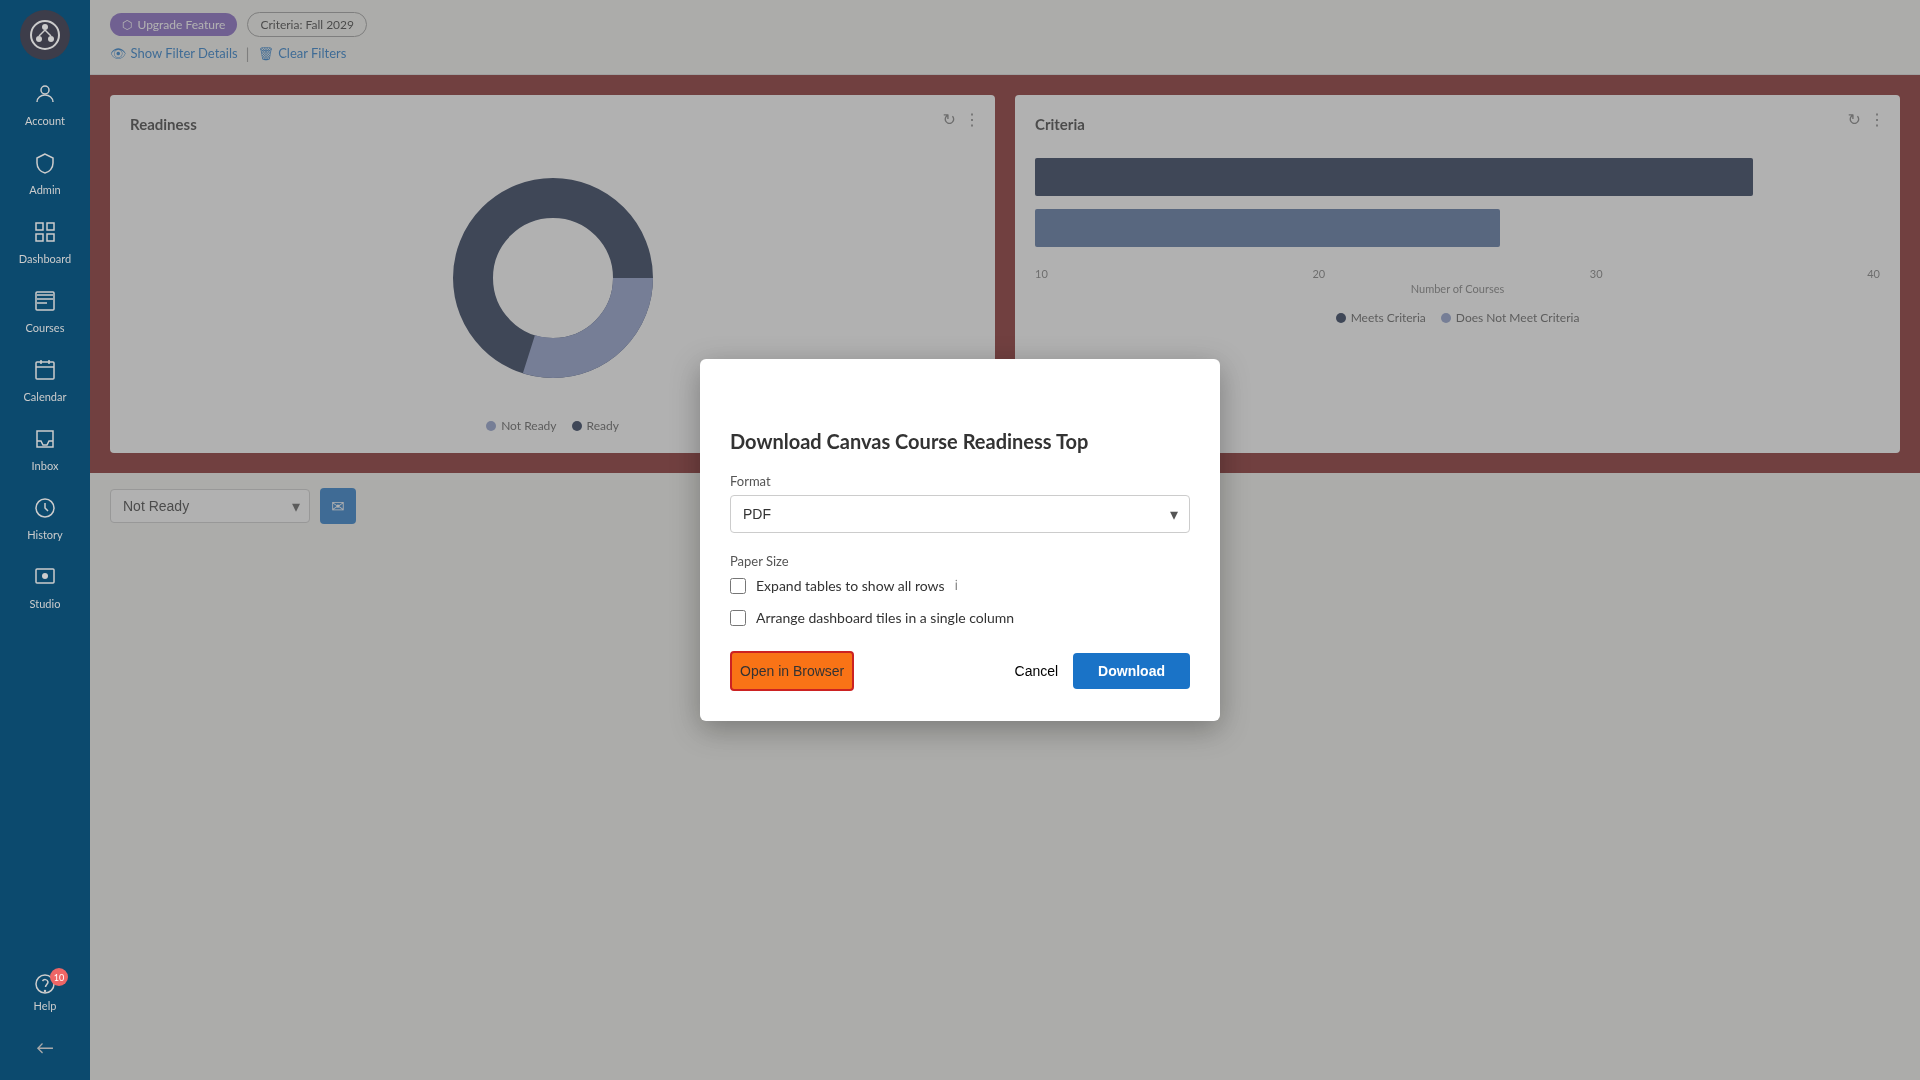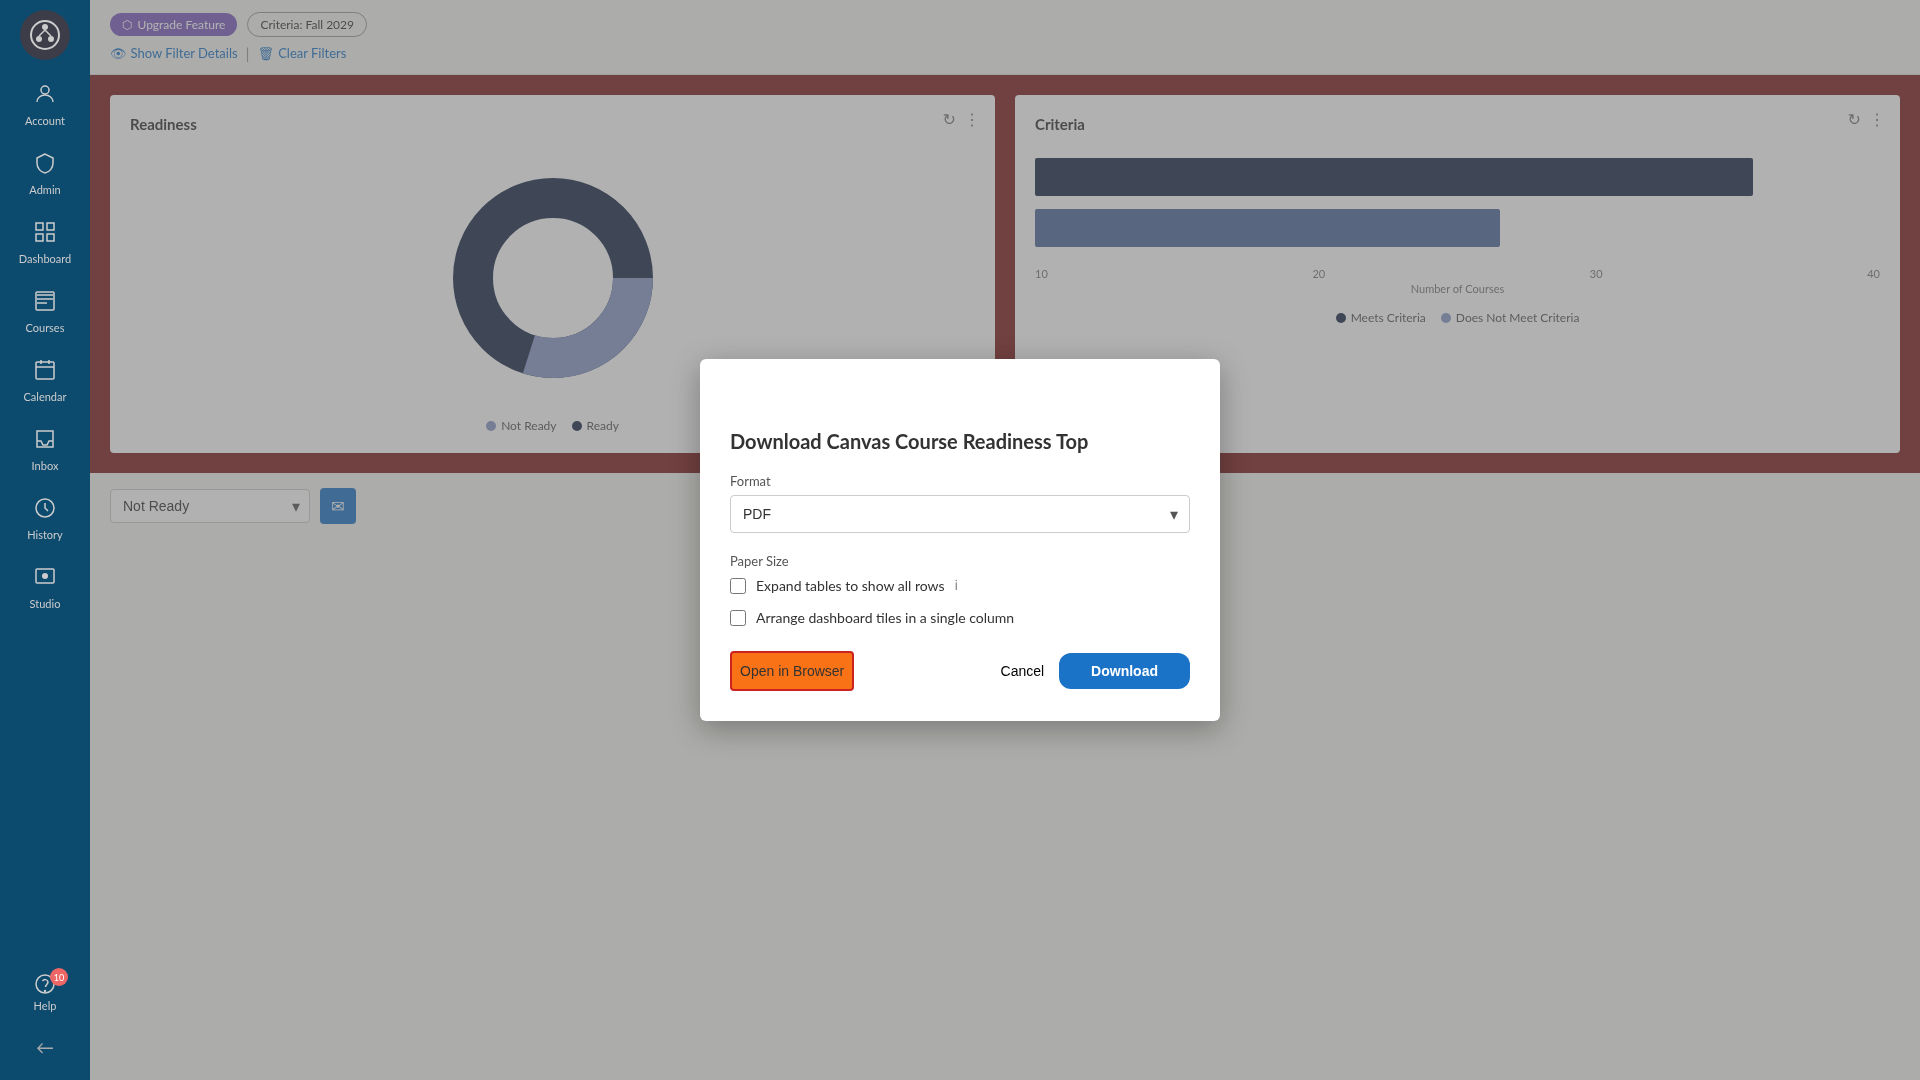--- a/index.html
+++ b/index.html
@@ -367,22 +367,22 @@
       color: #000000;
       font-size: 14px;
       cursor: pointer;
       margin-left: auto;
     }
 
     .btn-download {
       background: #1a73c7;
       color: white;
       border: none;
-      border-radius: 12px;
-      padding: 10px 32px;
+      border-radius: 4px;
+      padding: 10px 25px;
       font-size: 14px;
       cursor: pointer;
       font-weight: bold;
     }
 
     .chart-controls {
       position: absolute;
       top: 15px;
       right: 15px;
       display: flex;

